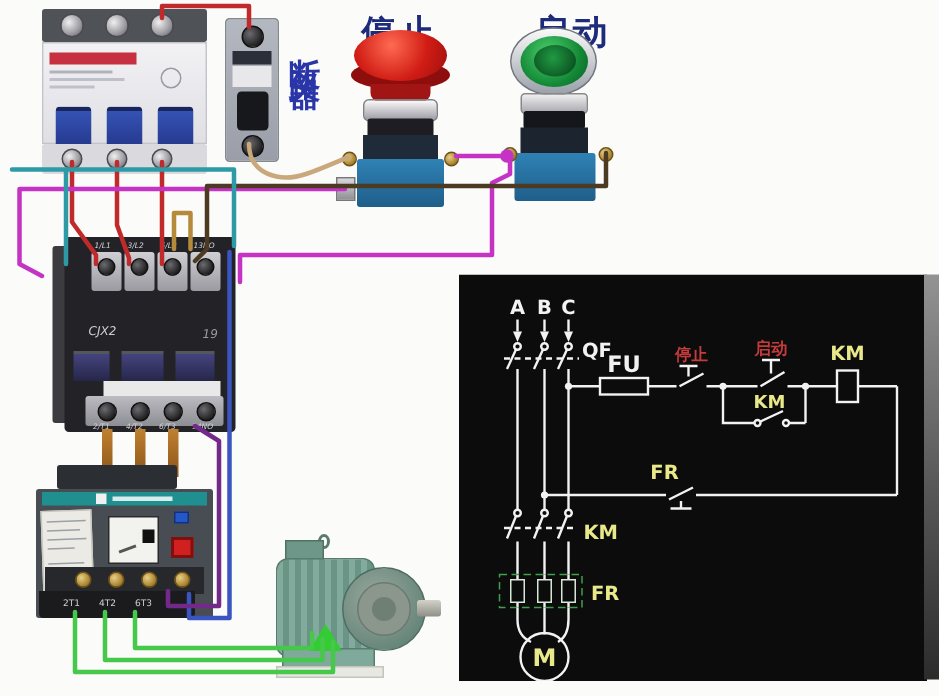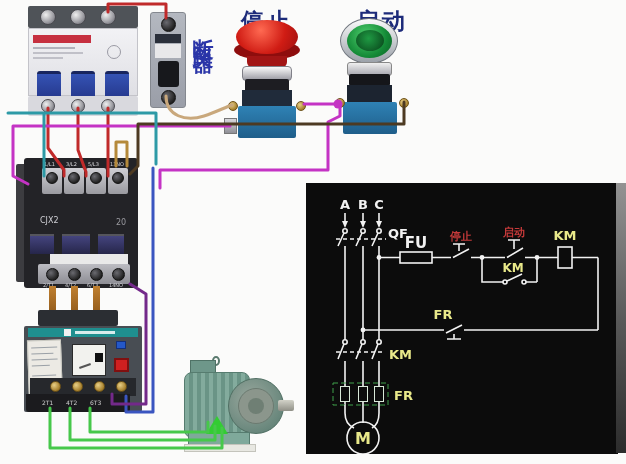--- a/index.html
+++ b/index.html
@@ -79,37 +79,37 @@
     <div class="abs" style="left:9px;top:10px;width:45px;height:34px;border-radius:50%;background:radial-gradient(circle at 42% 35%,#4fd06e,#148a37 60%,#0a5c24);"></div>
     <div class="abs" style="left:18px;top:16px;width:28px;height:21px;border-radius:50%;background:radial-gradient(circle at 45% 40%,#1f9a43,#073f18);"></div>
     <div class="abs" style="left:9px;top:48px;width:45px;height:14px;background:linear-gradient(#efefef,#a8a8b0);border-radius:3px;border:1px solid #888;box-sizing:border-box;"></div>
     <div class="abs" style="left:11px;top:60px;width:41px;height:12px;background:#15161a;border-radius:2px;"></div>
     <div class="abs" style="left:9px;top:71px;width:45px;height:28px;background:#1c2430;"></div>
     <div class="abs" style="left:5px;top:88px;width:54px;height:32px;background:linear-gradient(#2f82b5,#1f5e8a);border-radius:2px;"></div>
     <div class="brass" style="left:-3px;top:84px;width:10px;height:10px;"></div>
     <div class="brass" style="left:61px;top:84px;width:10px;height:10px;"></div>
   </div>
 
-  <div class="abs" style="left:16px;top:158px;width:122px;height:130px;">
+  <div class="abs" style="left:35px;top:158px;width:122px;height:130px;font-style:italic;">
     <div class="abs" style="left:0;top:6px;width:12px;height:118px;background:#3c3c40;border-radius:2px;"></div>
     <div class="abs" style="left:8px;top:0;width:114px;height:130px;background:#232327;border-radius:3px;"></div>
     <span class="tinylbl" style="left:28px;top:3px;">1/L1</span>
     <span class="tinylbl" style="left:50px;top:3px;">3/L2</span>
     <span class="tinylbl" style="left:72px;top:3px;">5/L3</span>
     <span class="tinylbl" style="left:94px;top:3px;">13NO</span>
     <div class="abs" style="left:26px;top:10px;width:20px;height:26px;background:linear-gradient(#cfcfd4,#9a9aa0);border-radius:2px;"></div>
     <div class="abs" style="left:48px;top:10px;width:20px;height:26px;background:linear-gradient(#cfcfd4,#9a9aa0);border-radius:2px;"></div>
     <div class="abs" style="left:70px;top:10px;width:20px;height:26px;background:linear-gradient(#cfcfd4,#9a9aa0);border-radius:2px;"></div>
     <div class="abs" style="left:92px;top:10px;width:20px;height:26px;background:linear-gradient(#cfcfd4,#9a9aa0);border-radius:2px;"></div>
     <div class="screwd" style="left:30px;top:14px;width:12px;height:12px;"></div>
     <div class="screwd" style="left:52px;top:14px;width:12px;height:12px;"></div>
     <div class="screwd" style="left:74px;top:14px;width:12px;height:12px;"></div>
     <div class="screwd" style="left:96px;top:14px;width:12px;height:12px;"></div>
     <span class="abs" style="left:24px;top:58px;font-size:8px;color:#cfcfd4;">CJX2</span>
-    <span class="abs" style="left:100px;top:60px;font-size:8px;color:#9a9aa0;">20</span>
+    <span class="abs" style="left:100px;top:60px;font-size:8px;color:#9a9aa0;">19</span>
     <div class="abs" style="left:14px;top:76px;width:24px;height:18px;background:linear-gradient(#44447e,#26264a);border-top:2px solid #55555c;"></div>
     <div class="abs" style="left:46px;top:76px;width:28px;height:18px;background:linear-gradient(#44447e,#26264a);border-top:2px solid #55555c;"></div>
     <div class="abs" style="left:82px;top:76px;width:26px;height:18px;background:linear-gradient(#44447e,#26264a);border-top:2px solid #55555c;"></div>
     <div class="abs" style="left:34px;top:96px;width:78px;height:13px;background:#e9e9e9;"></div>
     <div class="abs" style="left:22px;top:106px;width:92px;height:20px;background:linear-gradient(#bcbcc2,#8d8d94);border-radius:2px;"></div>
     <div class="screwd" style="left:30px;top:110px;width:13px;height:13px;"></div>
     <div class="screwd" style="left:52px;top:110px;width:13px;height:13px;"></div>
     <div class="screwd" style="left:74px;top:110px;width:13px;height:13px;"></div>
     <div class="screwd" style="left:96px;top:110px;width:13px;height:13px;"></div>
     <span class="tinylbl" style="left:27px;top:124px;color:#cfcfd4;">2/T1</span>

